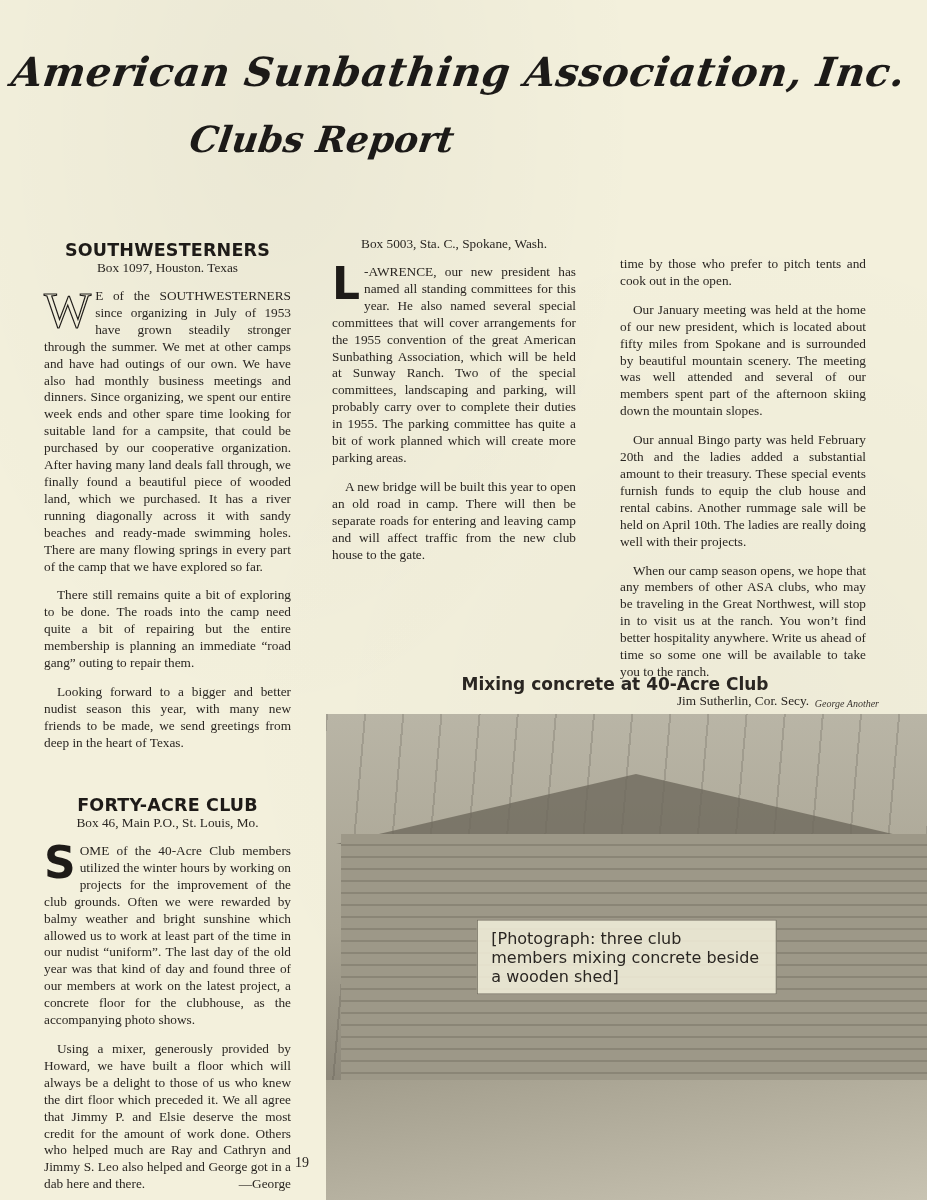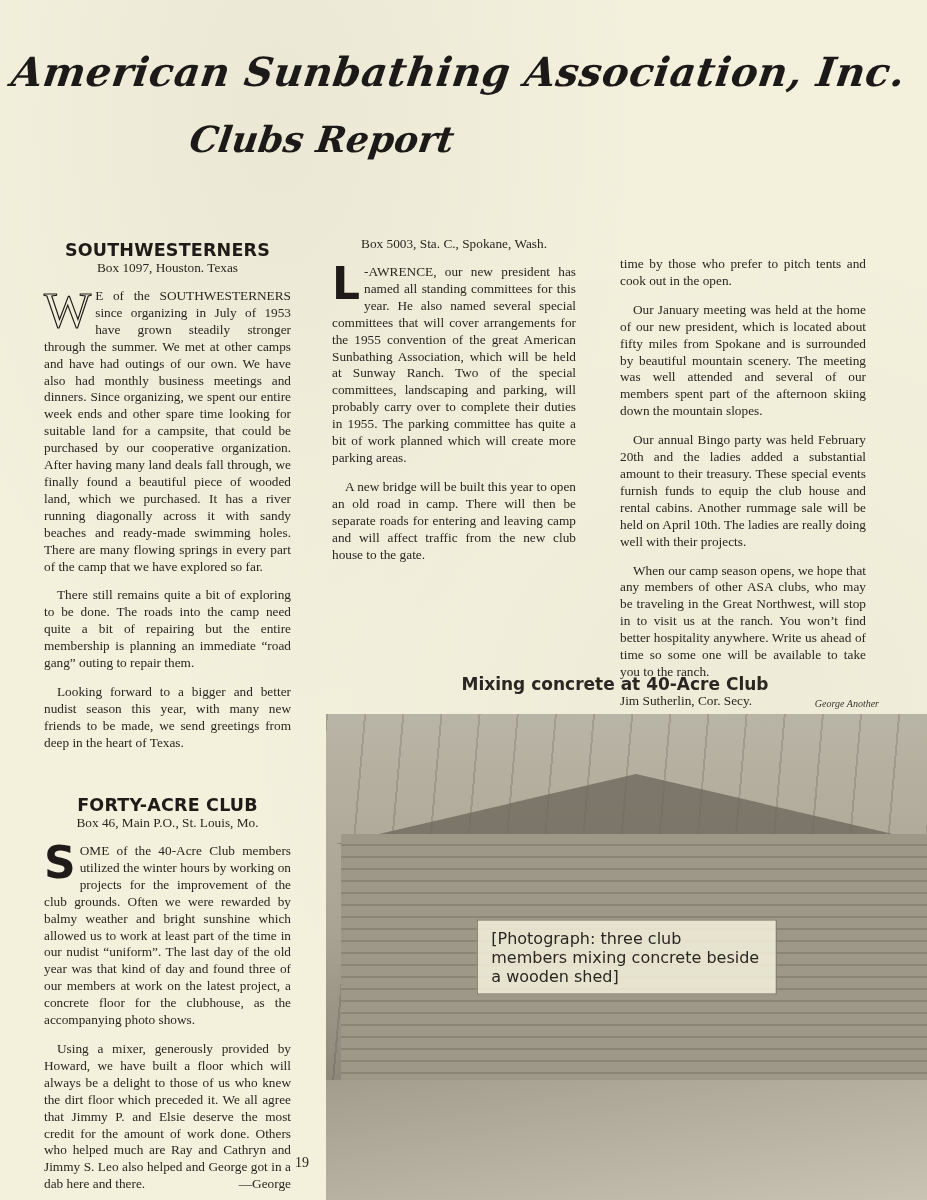--- a/index.html
+++ b/index.html
@@ -36,21 +36,21 @@
     font-family: "DejaVu Sans", sans-serif; font-weight: bold; font-size: 17.5px;
     text-align: center; letter-spacing: 0.2px; color: #1e1b18; margin: 0; line-height: 20px;
   }
   .club-addr { text-align: center; font-size: 13.3px; margin: 0 0 6px 0; line-height: 16px; }
   .dropcap {
     float: left; font-size: 44px; line-height: 36px; margin: 2px 4px 0 0;
     font-family: "Liberation Serif", serif; color: #1e1b18;
   }
   .dropcap.outline { color: transparent; -webkit-text-stroke: 1.2px #1e1b18; font-size: 50px; line-height: 40px; }
   .dropcap.bold { font-weight: bold; font-family: "DejaVu Sans", sans-serif; }
-  .signature { text-align: left; text-indent: 0 !important; }
+  .signature { text-align: center; text-indent: 0 !important; }
 
   .col1 { left: 32px; top: 240px; width: 271px; }
   .col1b { left: 32px; top: 795px; width: 271px; }
   .col2 { left: 320px; top: 236px; width: 268px; }
   .col3 { left: 608px; top: 244px; width: 270px; }
 
   .caption {
     position: absolute; left: 320px; width: 590px; top: 674px; text-align: center;
     font-family: "DejaVu Sans", sans-serif; font-weight: bold; font-size: 17px; color: #2a2622;
   }

